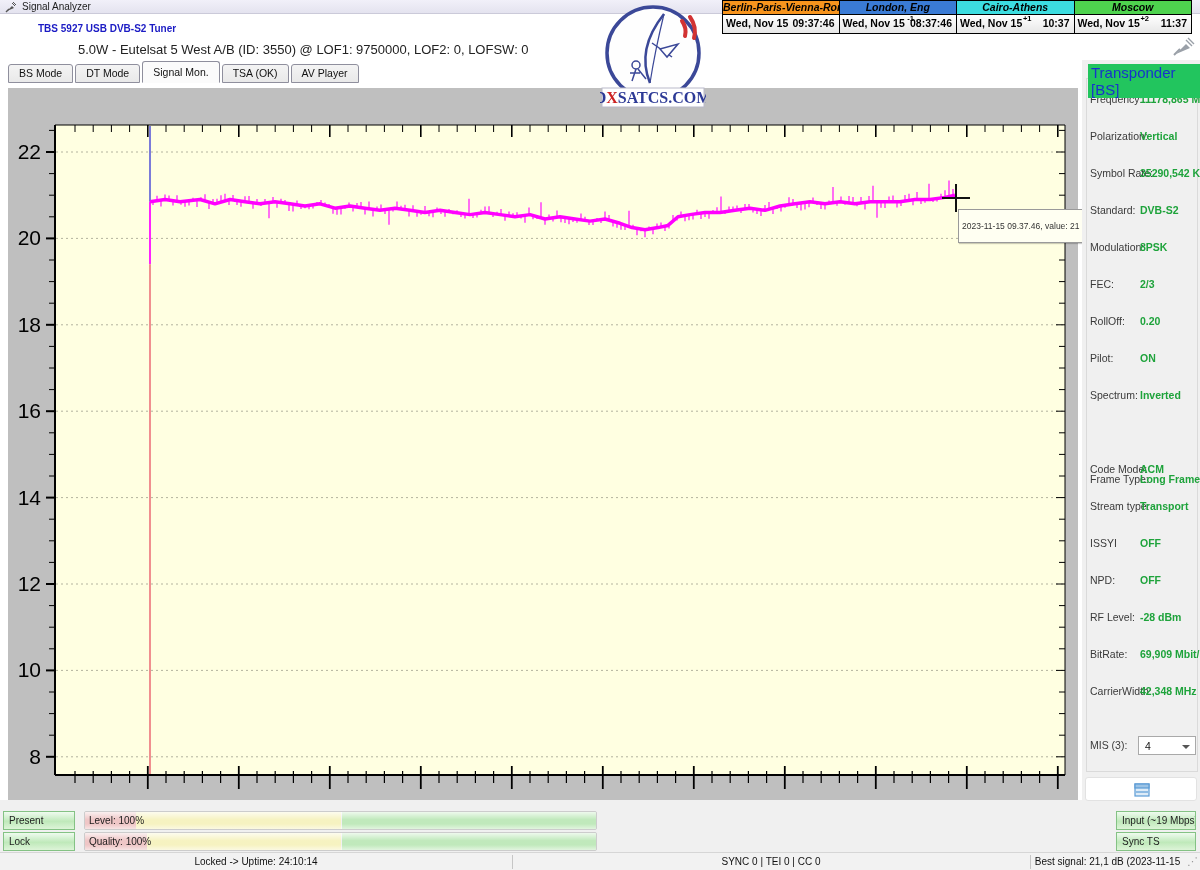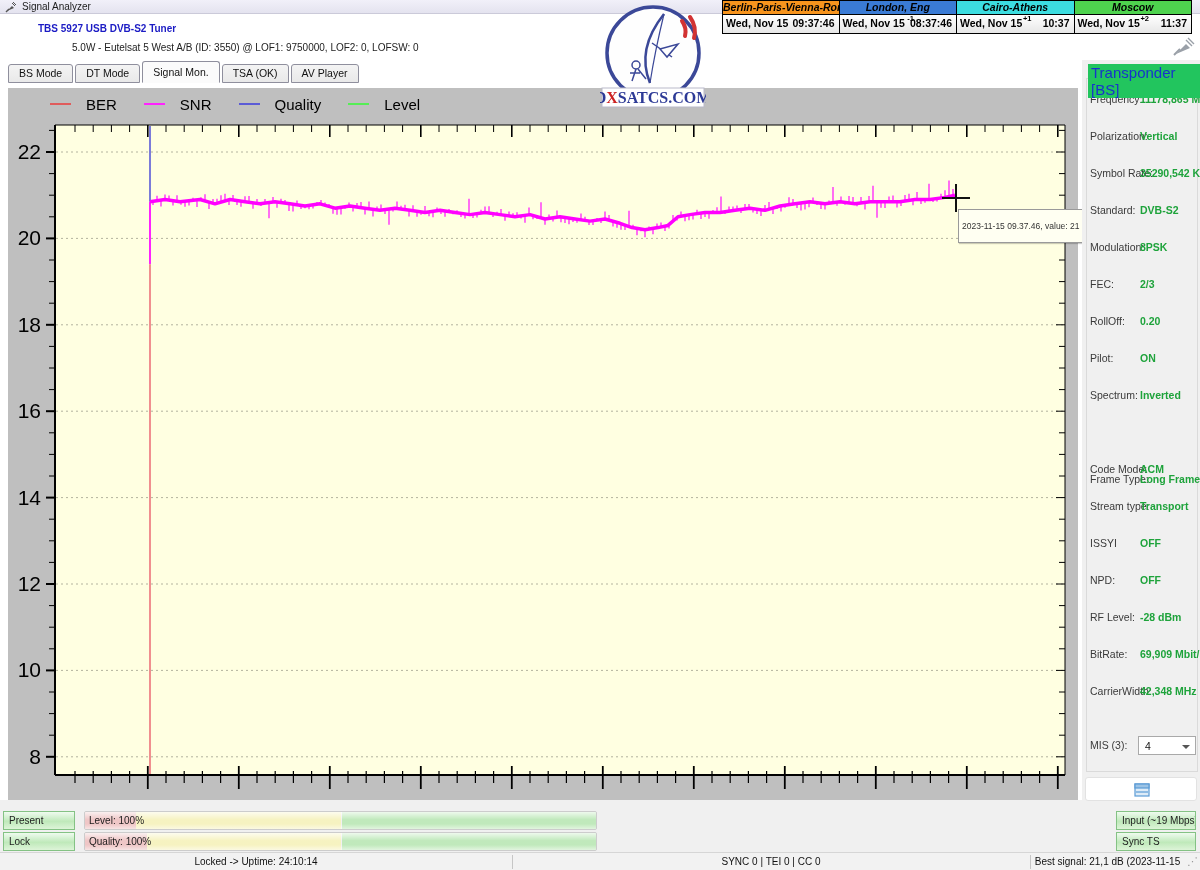--- a/index.html
+++ b/index.html
@@ -8,21 +8,21 @@
 
   
   .titlebar { position:absolute; left:0; top:0; width:1200px; height:14px;
     background:linear-gradient(180deg,#f1f0f9,#e4e3ef); border-bottom:1px solid #cbcad9; }
   .titlebar .ttxt { position:absolute; left:22px; top:1px; font-size:10px; color:#1c1c1c; }
   .titlebar svg { position:absolute; left:5px; top:1px; }
 
   
   .tuner { position:absolute; left:0; top:14px; width:1200px; height:46px; background:#fff; }
   .tuner-name { position:absolute; left:38px; top:9px; font-size:10px; font-weight:bold; color:#1b1bc4; }
-  .tuner-details { position:absolute; left:72px; top:28px; font-size:10px; color:#222; }
+  .tuner-details { position:absolute; left:78px; top:28px; font-size:13px; color:#222; }
 
   
   .clocks { position:absolute; left:722px; top:0; width:470px; height:34px; display:flex; z-index:5; }
   .clock-col { width:117.5px; border:1px solid #000; border-left:none; }
   .clock-col:first-child { border-left:1px solid #000; }
   .clock-head { height:14px; font-size:10.5px; font-weight:bold; font-style:italic; color:#000;
     text-align:center; line-height:13px; border-bottom:1px solid #000; white-space:nowrap; overflow:hidden;}
   .clock-body { height:18px; background:linear-gradient(180deg,#ffffff,#e7e7e7); position:relative;
     font-size:10.5px; font-weight:bold; color:#000; }
   .clock-date { position:absolute; left:3px; top:2px; white-space:nowrap; }
@@ -155,38 +155,20 @@
     <path d="M38,66 L46,76 M36,66 L32,78 M40,70 L30,70" stroke="#3b4898" stroke-width="1.5" fill="none"></path>
     <path d="M82,18 q5,7 3,15" stroke="#d23333" stroke-width="4" fill="none" stroke-linecap="round"></path>
     <path d="M90,14 q7,10 4,21" stroke="#d23333" stroke-width="4" fill="none" stroke-linecap="round"></path>
     <rect x="2" y="85" width="102" height="19" fill="#ffffff" stroke="#b9b9c9" stroke-width="1"></rect>
     <text x="53" y="100" text-anchor="middle" font-family="Liberation Serif, serif" font-weight="bold" font-size="16" fill="#2d3a96"><tspan id="logo-t1">D</tspan><tspan fill="#cc2222" id="logo-t2">X</tspan><tspan id="logo-t3">SATCS.COM</tspan></text>
   </svg>
 
   <div class="tabs"><div class="tab">BS Mode</div><div class="tab">DT Mode</div><div class="tab active">Signal Mon.</div><div class="tab">TSA (OK)</div><div class="tab">AV Player</div></div>
 
   <div class="chart-region">
-    <div class="legend">
-        <div class="legend-item">
-          <span class="legend-line" style="background: rgb(224, 92, 92);"></span>
-          <span class="legend-label">BER</span>
-        </div>
-        <div class="legend-item">
-          <span class="legend-line" style="background: rgb(255, 34, 255);"></span>
-          <span class="legend-label">SNR</span>
-        </div>
-        <div class="legend-item">
-          <span class="legend-line" style="background: rgb(91, 91, 214);"></span>
-          <span class="legend-label">Quality</span>
-        </div>
-        <div class="legend-item">
-          <span class="legend-line" style="background: rgb(85, 238, 85);"></span>
-          <span class="legend-label">Level</span>
-        </div>
-      </div>
     <svg class="plot-svg" width="1070" height="712" viewBox="0 0 1070 712">
         <rect x="47" y="37" width="1010" height="650" fill="#ffffe1"></rect>
         <line x1="48" y1="668.8000000000001" x2="1056" y2="668.8000000000001" stroke="#b3b39e" stroke-width="1" stroke-dasharray="2 3"></line>
         <line x1="38" y1="668.8000000000001" x2="47" y2="668.8000000000001" stroke="#000" stroke-width="2"></line>
         <text x="33" y="675.8000000000001" text-anchor="end" font-size="21" fill="#000" font-family="Liberation Sans, sans-serif">8</text>
         <line x1="48" y1="582.4000000000001" x2="1056" y2="582.4000000000001" stroke="#b3b39e" stroke-width="1" stroke-dasharray="2 3"></line>
         <line x1="38" y1="582.4000000000001" x2="47" y2="582.4000000000001" stroke="#000" stroke-width="2"></line>
         <text x="33" y="589.4000000000001" text-anchor="end" font-size="21" fill="#000" font-family="Liberation Sans, sans-serif">10</text>
         <line x1="48" y1="496" x2="1056" y2="496" stroke="#b3b39e" stroke-width="1" stroke-dasharray="2 3"></line>
         <line x1="38" y1="496" x2="47" y2="496" stroke="#000" stroke-width="2"></line>

